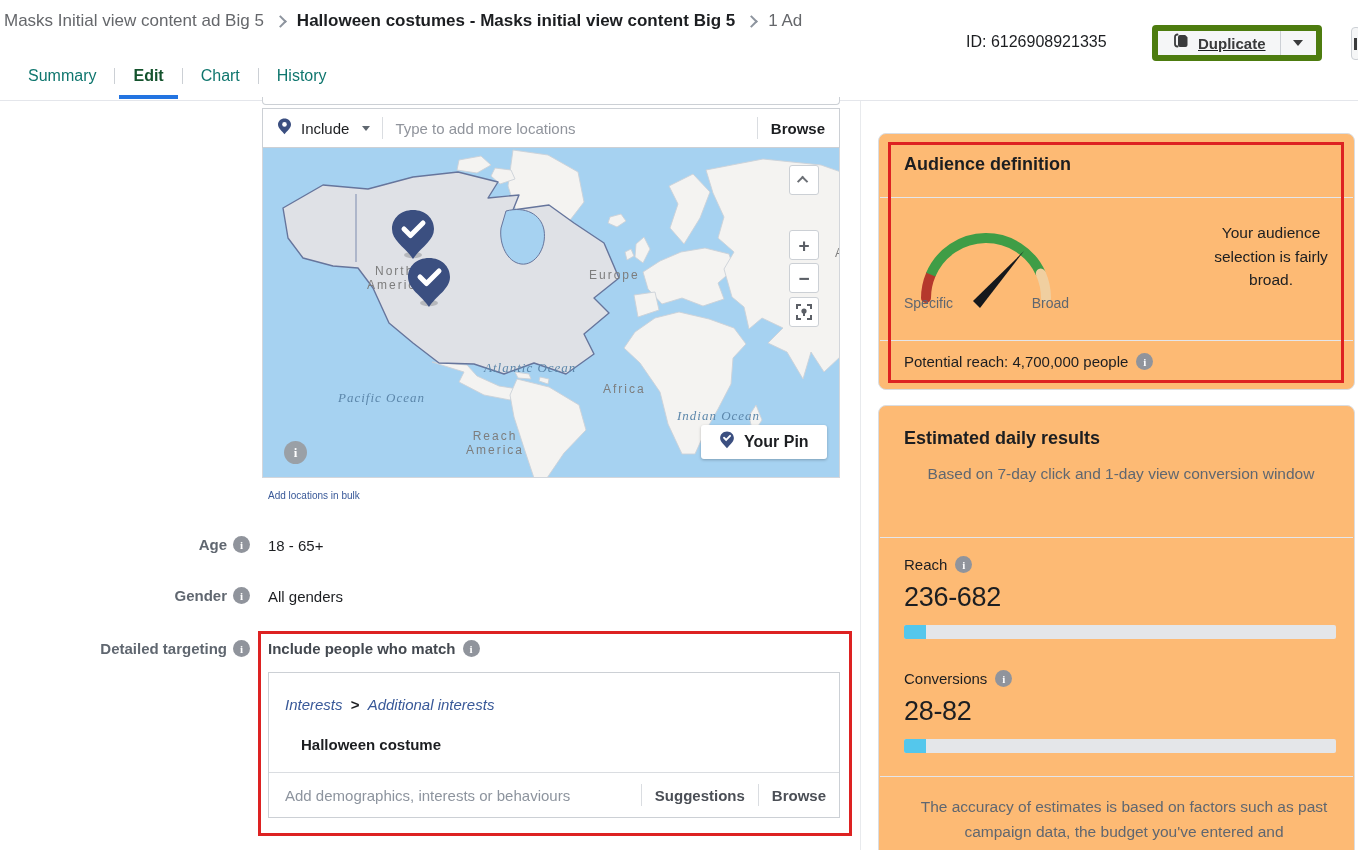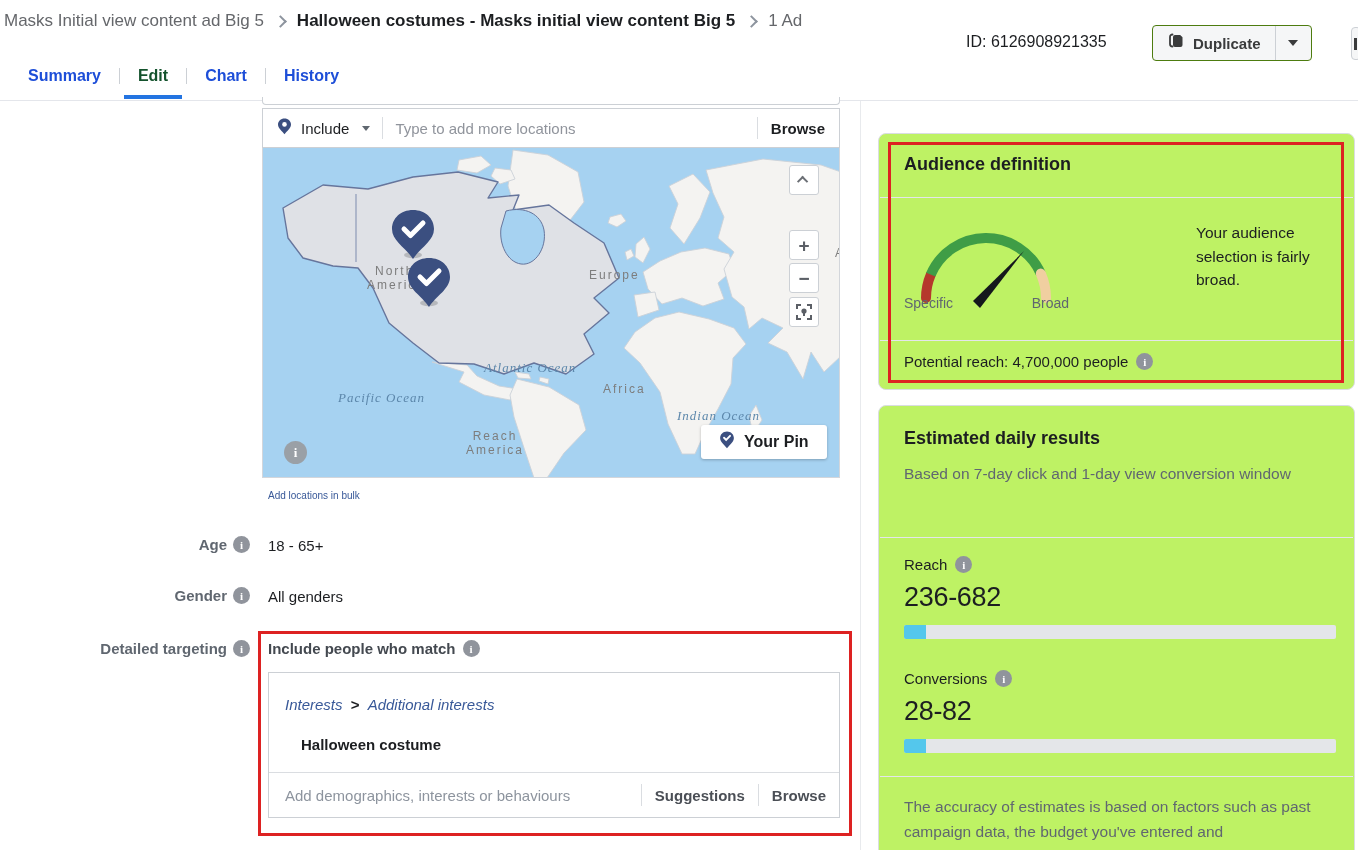--- a/index.html
+++ b/index.html
@@ -8,30 +8,30 @@
   #app { position:relative; width:1358px; height:850px; background:#fff; overflow:hidden; }
 
   
   .breadcrumb { position:absolute; left:4px; top:11px; display:flex; align-items:center; gap:10px; font-size:17px; white-space:nowrap; }
   .crumb-dim { color:#65676b; }
   .crumb-bold { color:#1c1e21; font-weight:700; }
   .crumb-sep { width:9px; height:9px; border-top:2px solid #8d949e; border-right:2px solid #8d949e; transform:rotate(45deg); margin:0 2px; }
 
   .ad-id { position:absolute; left:966px; top:33px; font-size:16px; color:#1c1e21; }
 
-  .dup-group { position:absolute; left:1152px; top:25px; height:36px; display:flex; border:1px solid #4d7c0f; border-radius:4px; background:#f5f6f7; overflow:hidden; }
+  .dup-group { position:absolute; left:1152px; top:25px; height:36px; display:flex; border:6px solid #4d7c0f; border-radius:4px; background:#f5f6f7; overflow:hidden;text-decoration:underline; }
   .dup-main { display:flex; align-items:center; gap:8px; padding:0 14px; cursor:pointer; }
   .dup-label { font-size:15px; font-weight:700; color:#3a3b3c; }
   .dup-caret { width:36px; display:flex; align-items:center; justify-content:center; border-left:1px solid #ccd0d5; cursor:pointer; }
   .caret-down { width:0; height:0; border-left:5px solid transparent; border-right:5px solid transparent; border-top:6px solid #3a3b3c; }
   .edge-sliver { position:absolute; right:-3px; top:27px; width:10px; height:33px; border:1px solid #ccd0d5; border-radius:4px; background:#f5f6f7; }
   .edge-sliver:after { content:""; position:absolute; left:2px; top:10px; width:3px; height:12px; background:#3a3b3c; }
 
   .tabs { position:absolute; left:10px; top:58px; display:flex; align-items:center; height:36px; }
-  .tab { position:relative; padding:0 18px; font-size:16px; font-weight:700; color:#1d4ed8; height:36px; display:flex; align-items:center; cursor:pointer; }
+  .tab { position:relative; padding:0 18px; font-size:16px; font-weight:400; color:#0f766e; height:36px; display:flex; align-items:center; cursor:pointer; }
   .tab.active { color:#14532d; font-weight:700; }
   .tab.active:after { content:""; position:absolute; left:4px; right:4px; bottom:-5px; height:4px; background:#2374e1; }
   .tab-sep { width:1px; height:16px; background:#ccd0d5; }
   .header-rule { position:absolute; left:0; top:100px; width:1358px; height:1px; background:#e4e6eb; }
   .col-divider { position:absolute; left:860px; top:101px; width:1px; height:749px; background:#e8eaed; }
 
   
   .prev-box-sliver { position:absolute; left:262px; top:97px; width:578px; height:8px; border:1px solid #ccd0d5; border-radius:0 0 4px 4px; border-top:none; background:#fff; }
 
   .include-bar { position:absolute; left:262px; top:108px; width:578px; height:40px; background:#fff; border:1px solid #ccd0d5; display:flex; align-items:center; }
@@ -68,21 +68,21 @@
   .dt-path { position:absolute; left:16px; top:23px; font-size:15px; }
   .dt-path .lnk { color:#385898; cursor:pointer;font-style:italic; }
   .dt-path .sep { color:#1c1e21; font-weight:700; margin:0 4px; }
   .dt-selected { position:absolute; left:32px; top:63px; font-size:15px; font-weight:700; color:#1c1e21; }
   .dt-input-row { position:absolute; left:0; right:0; bottom:0; height:45px; border-top:1px solid #dadde1; display:flex; align-items:center; }
   .dt-input { flex:1; border:none; outline:none; font-size:15px; padding:0 16px; background:transparent; font-family:"Liberation Sans",sans-serif; }
   .dt-input::placeholder { color:#8d949e; }
   .dt-action { font-size:15px; font-weight:700; color:#4b4f56; padding:0 13px; cursor:pointer; white-space:nowrap; }
 
   
-  .card { position:absolute; left:878px; width:477px; background:#bef264; border:1px solid #dadde1; border-radius:8px; }
+  .card { position:absolute; left:878px; width:477px; background:#fdba74; border:1px solid #dadde1; border-radius:8px;text-align:center; }
   .card-title { position:absolute; left:25px; font-size:18px; font-weight:700; color:#1c1e21; }
   .hline { position:absolute; left:1px; right:1px; height:1px; background:#e4e6eb; }
 
   .gauge-wrap { position:absolute; left:22px; top:70px; width:175px; height:112px; }
   .gauge-labels { position:absolute; left:25px; top:161px; width:165px; display:flex; justify-content:space-between; font-size:14px; color:#606770; }
   .aud-msg { position:absolute; left:317px; top:87px; width:150px; font-size:15.5px; line-height:23.5px; color:#1c1e21; }
   .reach-line { position:absolute; left:25px; top:219px; display:flex; align-items:center; gap:8px; font-size:15px; color:#1c1e21; }
 
   .res-sub { position:absolute; left:25px; top:55px; width:434px; font-size:15.5px; line-height:25px; color:#606770; }
   .metric-label { position:absolute; left:25px; display:flex; align-items:center; gap:8px; font-size:15px; color:#1c1e21; }

